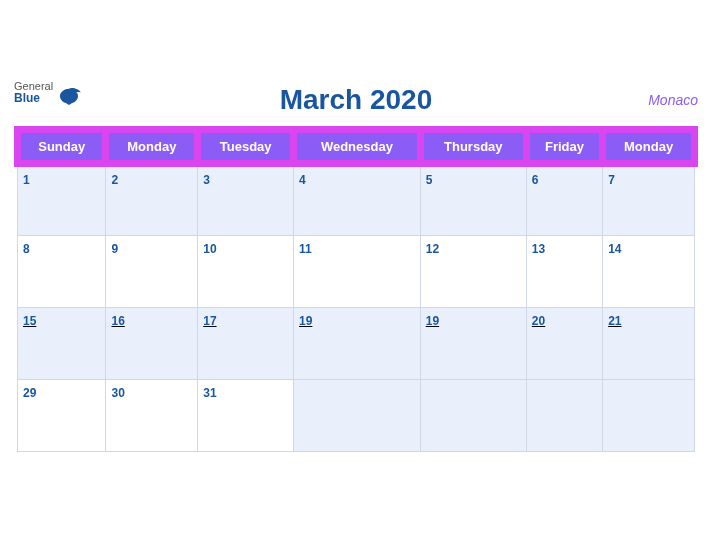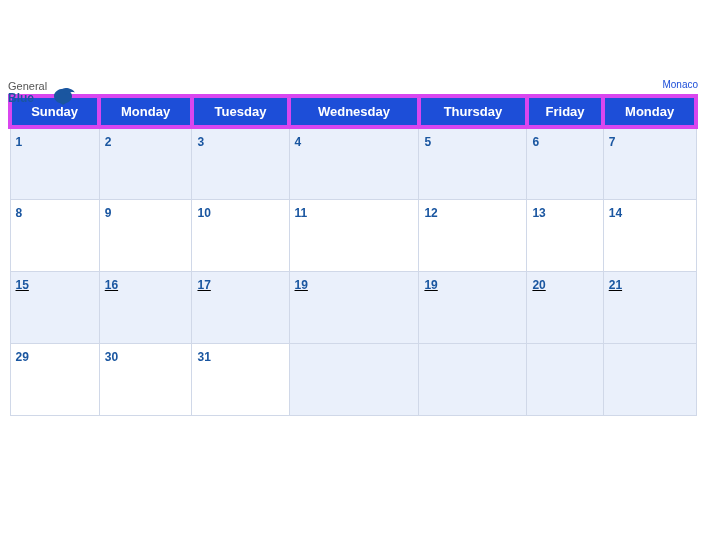--- a/index.html
+++ b/index.html
@@ -9,21 +9,21 @@
       display: flex;
       justify-content: center;
       align-items: center;
       width: 712px;
       height: 550px;
     }
     .calendar-wrapper {
       width: 712px;
       height: 410px;
       background: #fff;
-      padding: 10px 14px 14px 8px;
+      padding: 10px 14px 14px 14px;
     }
     .calendar-header {
       display: flex;
       align-items: center;
       justify-content: center;
       position: relative;
       margin-bottom: 6px;
       padding: 4px 0;
     }
     .logo {
@@ -58,36 +58,37 @@
       font-size: 28px;
       font-weight: bold;
       color: #1a56a0;
       text-align: center;
     }
     .country-label {
       position: absolute;
       right: 0;
       top: 50%;
       transform: translateY(-50%);
-      font-size: 10px;
-      color: #1d4ed8;
+      font-size: 14px;
+      color: #8b5cf6;
+      font-style: italic;
     }
     .calendar-table {
       width: 100%;
       border-collapse: collapse;
       flex: 1;
     }
     .day-header {
-      background-color: #1d4ed8;
+      background-color: #8b5cf6;
       color: #fff;
       text-align: center;
       font-size: 13px;
       font-weight: bold;
       padding: 6px 2px;
-      border: 4px solid #d946ef;
+      border: 7px solid #d946ef;
     }
     .day-cell {
       border: 1px solid #d0d8e8;
       vertical-align: top;
       padding: 3px 5px;
       height: 72px;
       background: #fff;
     }
     .day-number {
       font-size: 12px;
@@ -123,20 +124,21 @@
         <div>
           <div class="logo-general">General</div>
           <div class="logo-blue">Blue</div>
         </div>
         <svg class="logo-bird" viewBox="0 0 30 20">
           <path d="M15 2 C10 2, 5 6, 5 10 C5 14, 8 17, 12 18 L15 20 L18 18 C22 17, 25 14, 25 10 C25 6, 20 2, 15 2Z" fill="#1a56a0"></path>
           <path d="M15 2 C18 0, 26 2, 28 6 C24 5, 20 6, 18 9" fill="#1a56a0"></path>
         </svg>
       </div>
     </div>
+    <div class="calendar-title">March 2020</div>
     <div class="country-label">Monaco</div>
   </div>
 
   <table class="calendar-table">
     <thead>
       <tr>
         <th class="day-header">Sunday</th>
         <th class="day-header">Monday</th>
         <th class="day-header">Tuesday</th>
         <th class="day-header">Wednesday</th>

